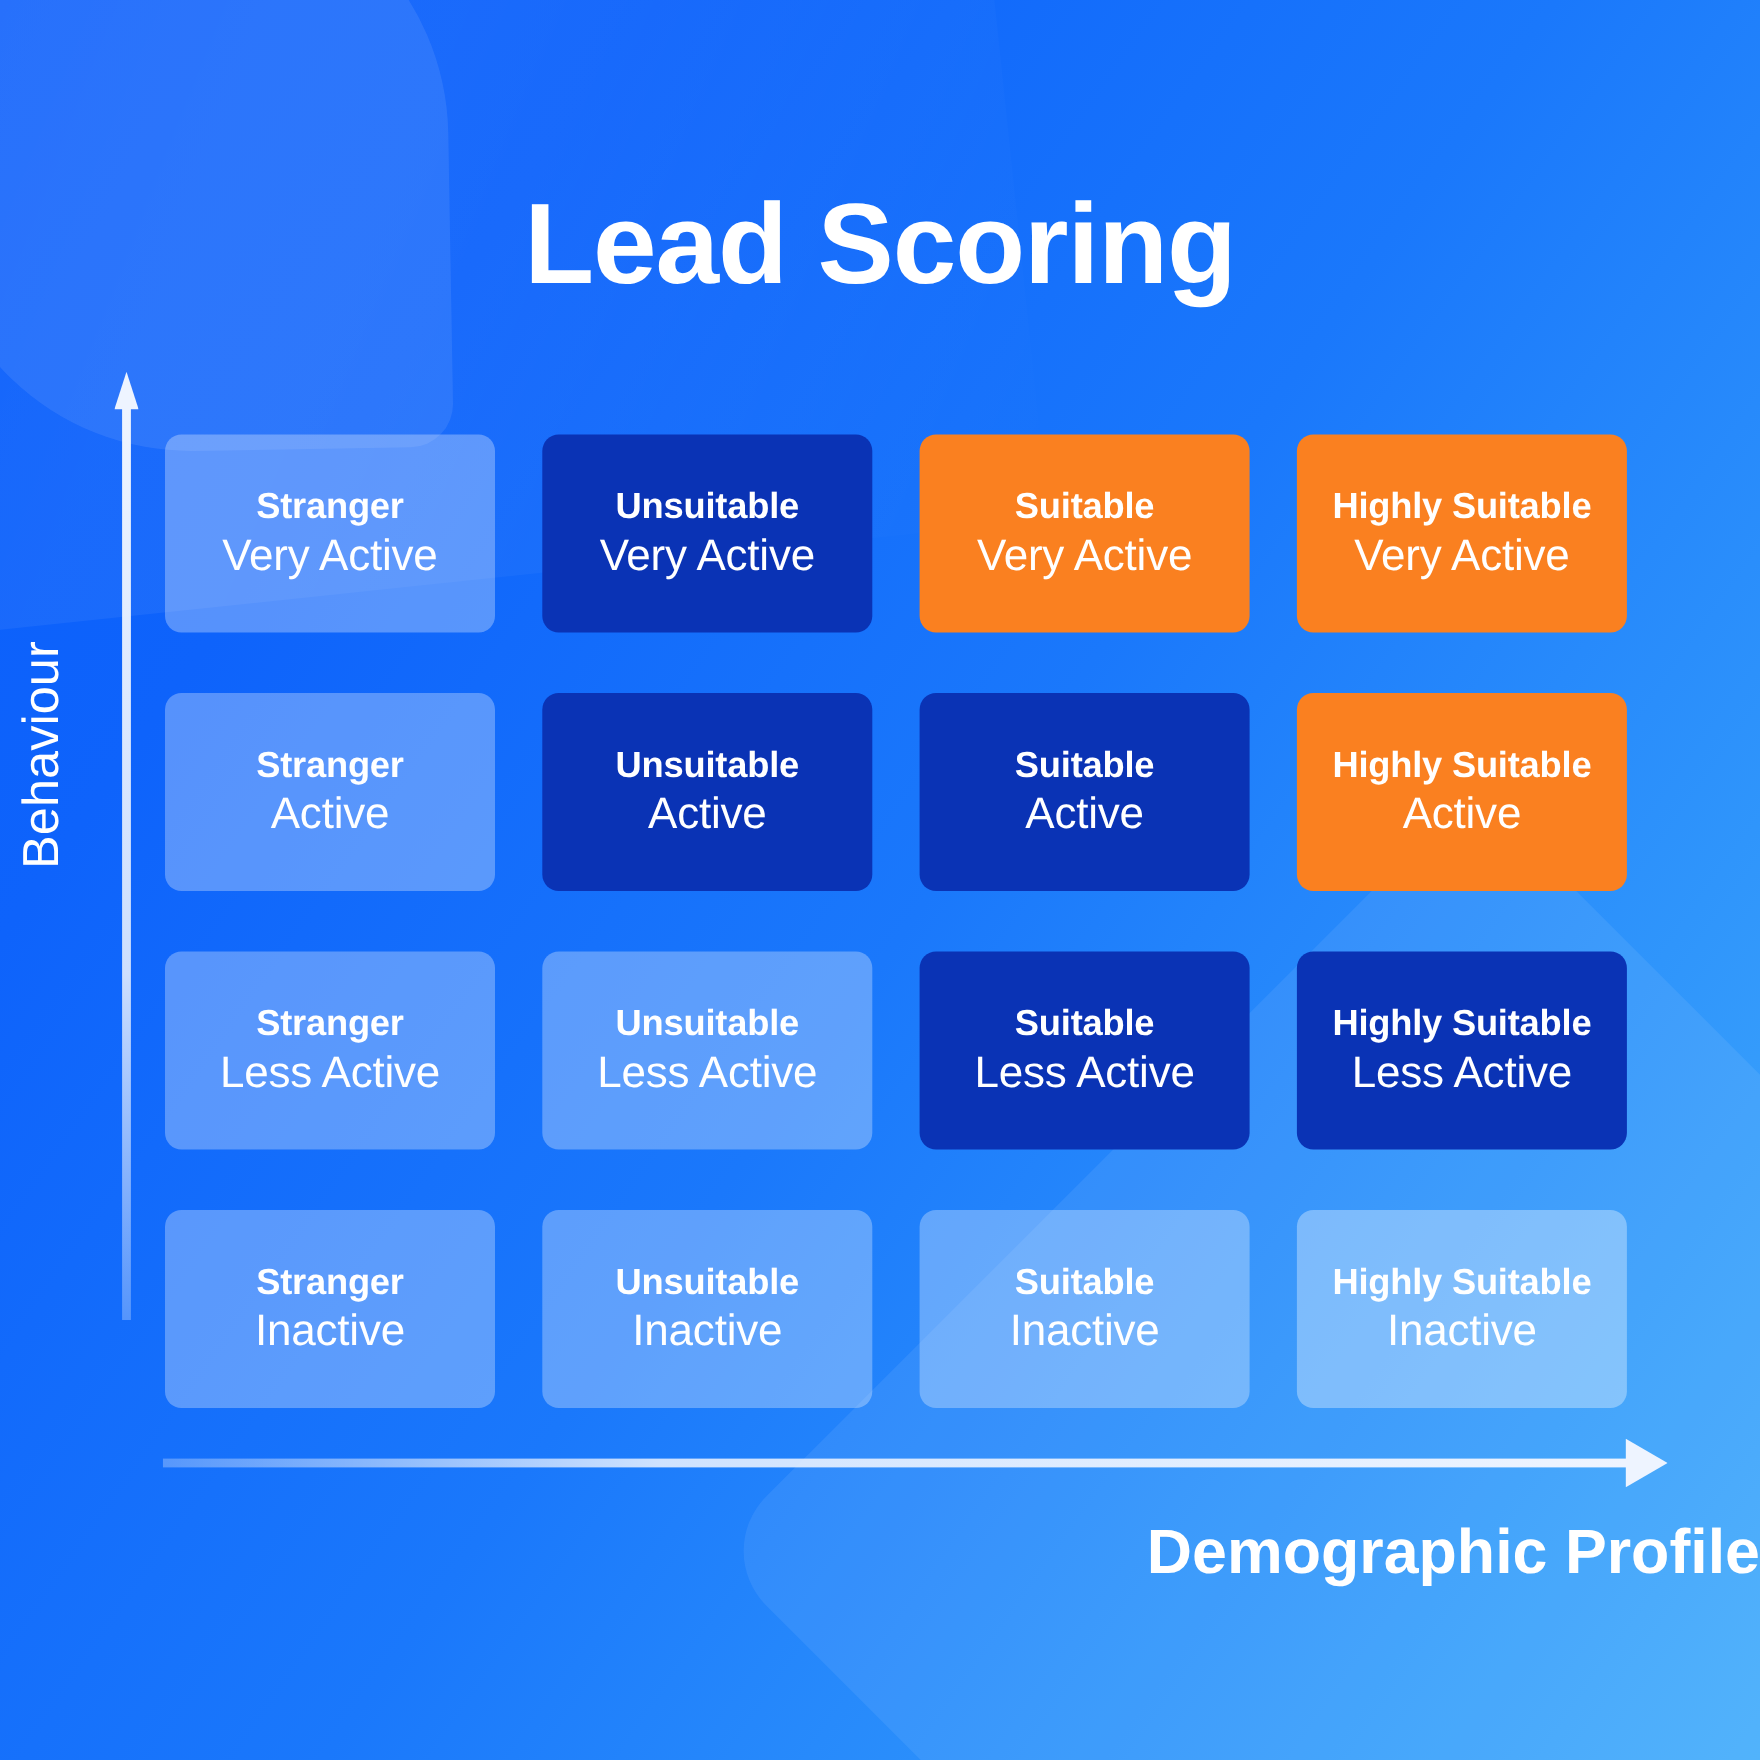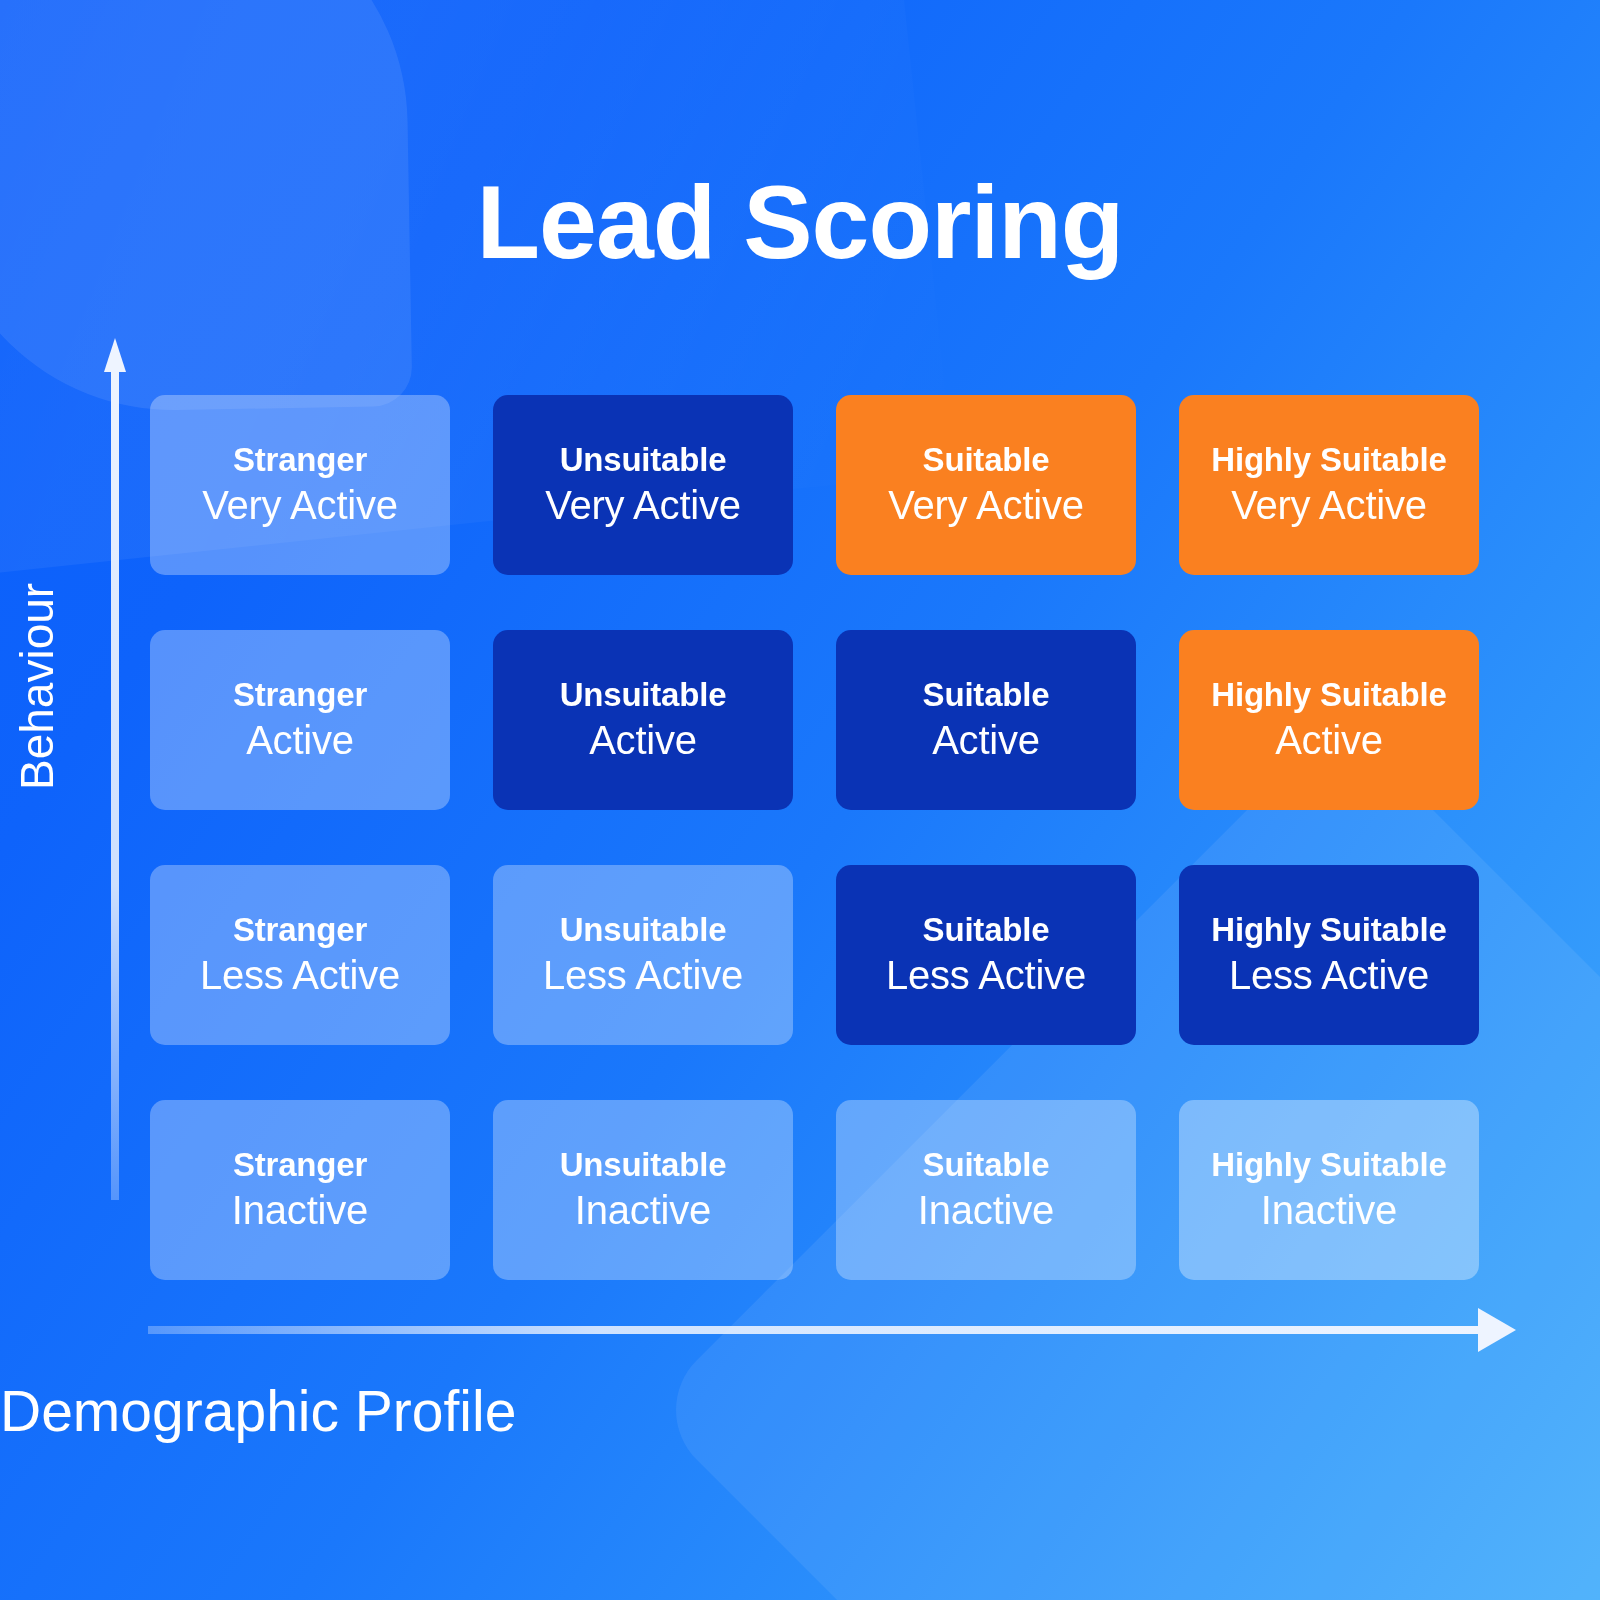--- a/index.html
+++ b/index.html
@@ -120,24 +120,24 @@
     font-weight: normal;
     white-space: nowrap;
     z-index: 6;
   }
 
   #x-axis-label {
     position: absolute;
     left: 0;
     right: 0;
     top: 1378px;
-    text-align: left;
+    text-align: right;
     color: #ffffff;
     font-size: 57px;
-    font-weight: normal;
+    font-weight: bold;
     letter-spacing: 0px;
     z-index: 6;
   }
 
   
   #matrix {
     position: absolute;
     left: 150px;
     top: 395px;
     width: 1330px;

